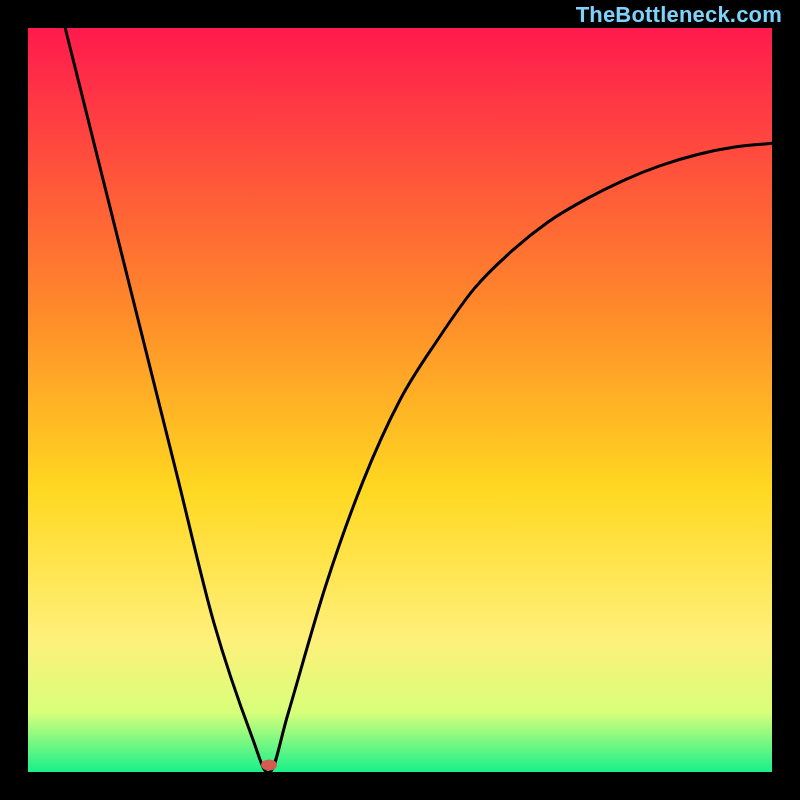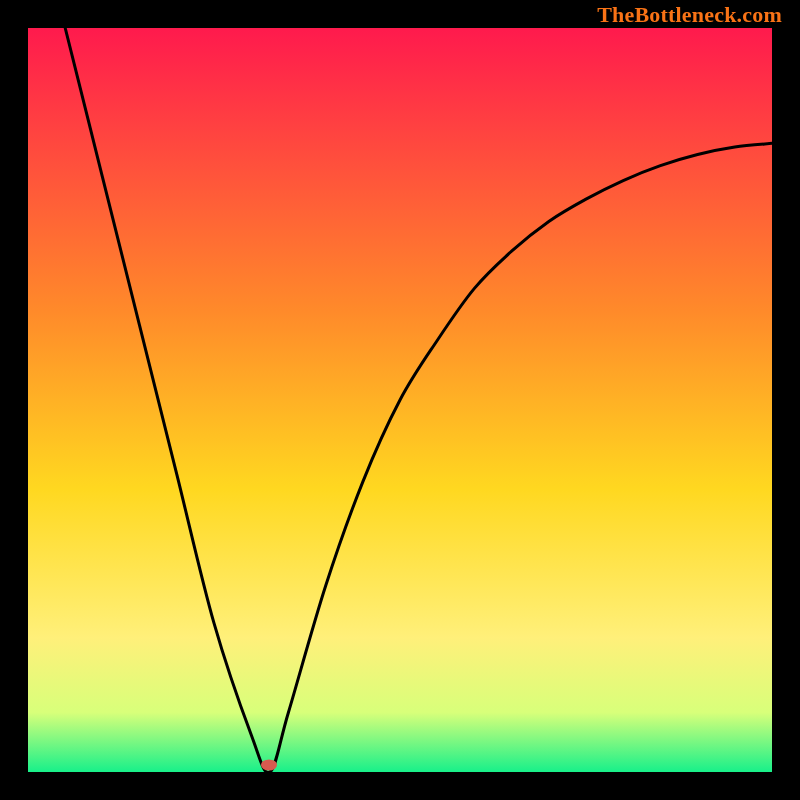--- a/index.html
+++ b/index.html
@@ -15,24 +15,24 @@
     top: 0;
     left: 0;
     width: 800px;
     height: 800px;
     background: #000;
   }
   .watermark {
     position: absolute;
     top: 2px;
     right: 18px;
-    font-family: Liberation Serif, serif;
+    font-family: Liberation Sans, sans-serif;
     font-size: 22px;
     font-weight: 600;
-    color: #f97316;
+    color: #7dd3fc;
     letter-spacing: 0.2px;
   }
   svg {
     position: absolute;
     top: 0;
     left: 0;
   }
   .curve {
     fill: none;
     stroke: #000;

